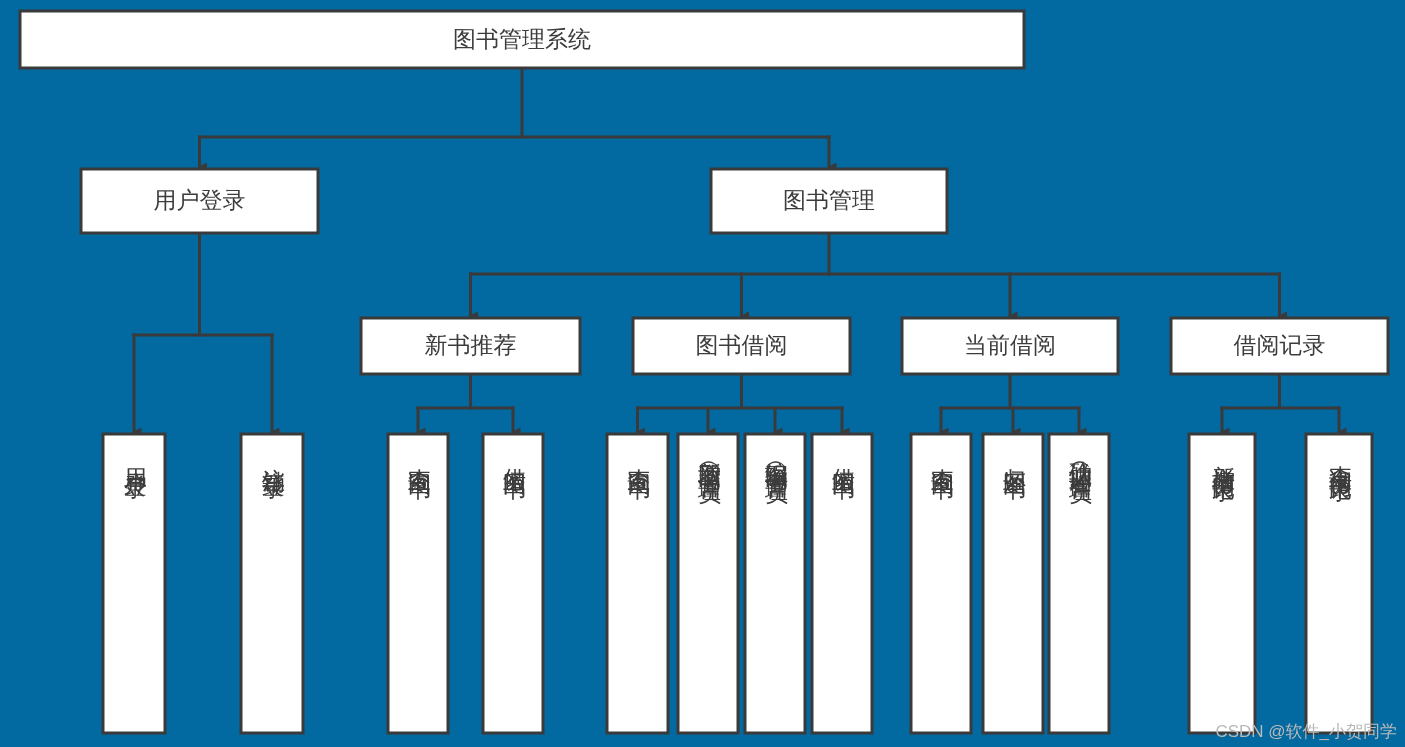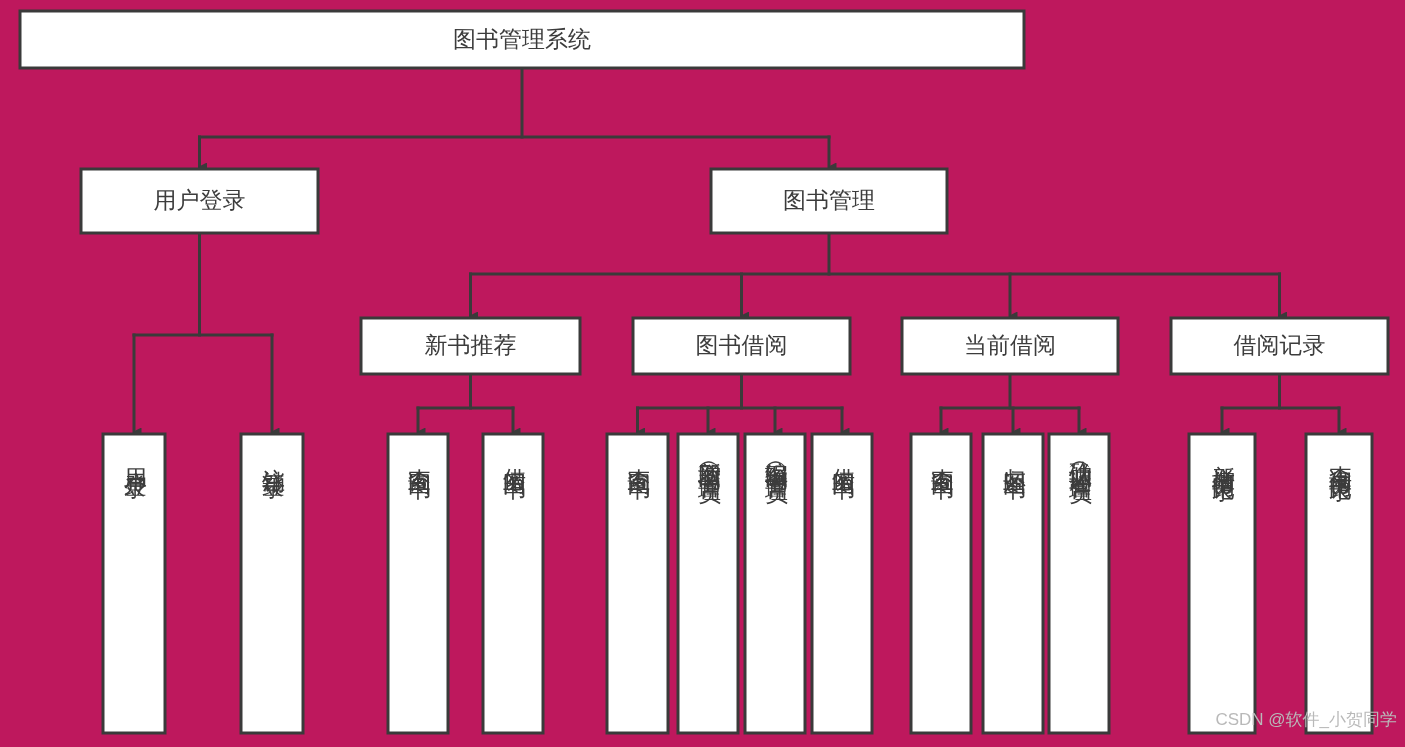--- a/index.html
+++ b/index.html
@@ -1,27 +1,27 @@
 <!DOCTYPE html>
 <html><head>
 <meta charset="utf-8">
 <style>
   html,body{margin:0;padding:0;background:#ffffff;}
   body{width:1405px;height:747px;overflow:hidden;
        font-family:"Liberation Sans","DejaVu Sans",sans-serif;}
-  #stage{position:relative;width:1405px;height:747px;background:#be185d;}
+  #stage{position:relative;width:1405px;height:747px;background:#0369a1;}
   svg#diagram{position:absolute;left:0;top:0;width:1405px;height:747px;}
   .node-rect{fill:#ffffff;stroke:#3a3a3a;stroke-width:3;}
   .edge{stroke:#3a3a3a;stroke-width:3;fill:none;stroke-linecap:square;}
   .node-label{font-family:"Liberation Sans","DejaVu Sans",sans-serif;
               fill:#3c3c3c;text-anchor:middle;dominant-baseline:middle;}
   .lbl-h{font-size:23px;}
   .lbl-v{font-size:23px;writing-mode:vertical-rl;text-orientation:upright;
          letter-spacing:3px;}
-  .watermark{position:absolute;right:8px;bottom:16px;color:#b9b9b9;
+  .watermark{position:absolute;right:8px;bottom:4px;color:#b9b9b9;
              font-size:17px;font-family:"Liberation Sans","DejaVu Sans",sans-serif;
              white-space:nowrap;}
 </style>
 </head>
 <body>
 
 <div id="stage">
   <svg id="diagram" viewBox="0 0 1405 747">
     <defs>
       <marker id="arrow" viewBox="0 0 12 12" refX="6" refY="10" markerWidth="9" markerHeight="9" orient="auto-start-reverse" markerUnits="userSpaceOnUse">

